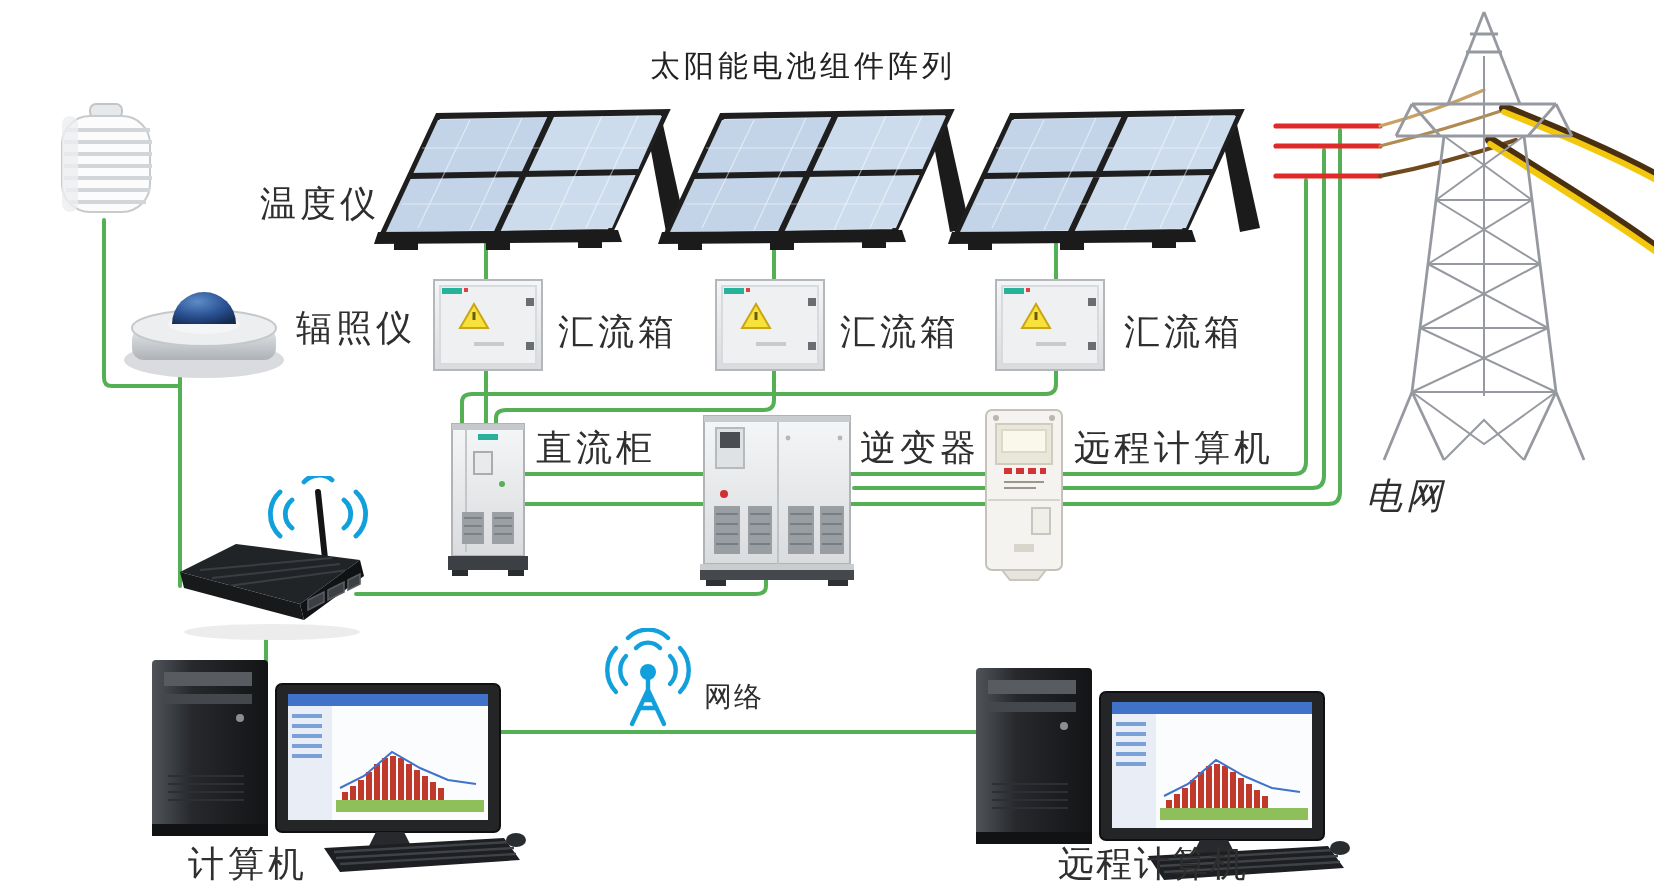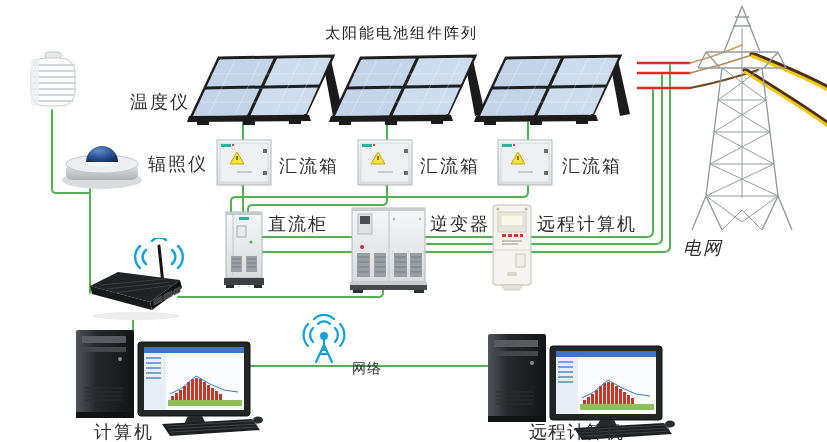--- a/index.html
+++ b/index.html
@@ -328,21 +328,21 @@
         <path d="M16 5 A14 14 0 0 1 36 5"></path>
         <path d="M15 14 A10 10 0 0 0 15 28"></path>
         <path d="M10 10 A16 16 0 0 0 10 32"></path>
         <path d="M37 14 A10 10 0 0 1 37 28"></path>
         <path d="M42 10 A16 16 0 0 1 42 32"></path>
         <path d="M26 24 V34 M26 31 L18 48 M26 31 L34 48 M22 40 H30 M24 36 H28"></path>
       </g>
       <circle cx="26" cy="22" r="4" fill="#12a0dc"></circle>
     </svg>
   </div>
-  <div class="lbl lbl-sm" style="left:352px;top:340px;margin-top:20px;">网络</div>
+  <div class="lbl lbl-sm" style="left:352px;top:340px;">网络</div>
 
   <div class="dev" style="left:70px;top:326px;">
     <svg width="195" height="114" viewBox="0 0 195 114">
       <defs>
         <linearGradient id="twr" x1="0" y1="0" x2="1" y2="0">
           <stop offset="0%" stop-color="#505459"></stop>
             <stop offset="35%" stop-color="#26282b"></stop>
             <stop offset="100%" stop-color="#131416"></stop>
         </linearGradient>
       </defs>

